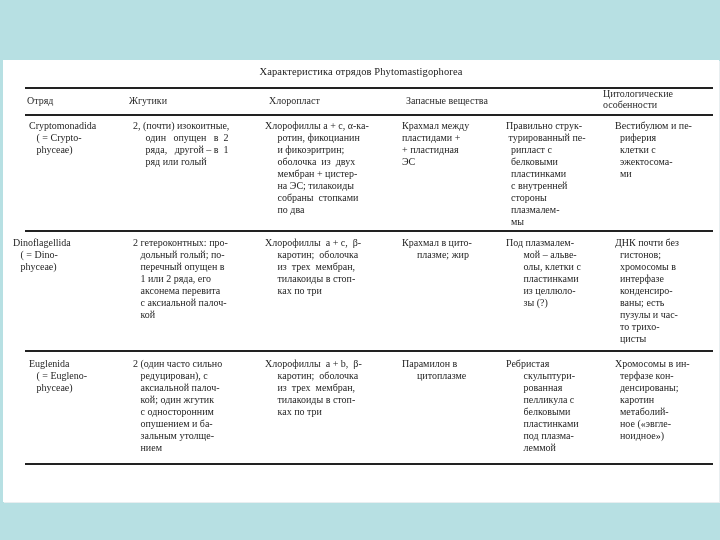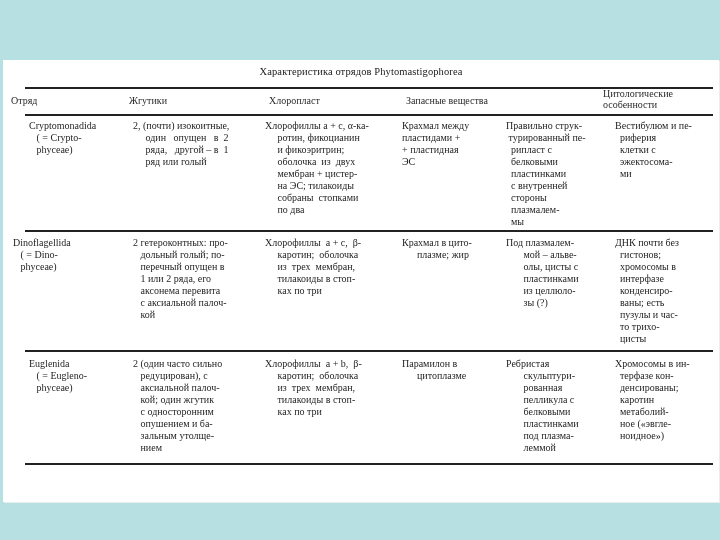--- a/index.html
+++ b/index.html
@@ -28,21 +28,21 @@
   .hdr { font-size: 10px; line-height: 11px; color: #2a2a2a; }
 </style>
 </head>
 <body>
 
 <div class="sheet">
   <div class="title">Характеристика отрядов Phytomastigophorea</div>
 
   <div class="rule thick" style="top:27px"></div>
 
-  <div class="cell hdr" style="left:8px;top:35px">Отряд</div>
+  <div class="cell hdr" style="left:24px;top:35px">Отряд</div>
   <div class="cell hdr" style="left:126px;top:35px">Жгутики</div>
   <div class="cell hdr" style="left:266px;top:35px">Хлоропласт</div>
   <div class="cell hdr" style="left:403px;top:35px">Запасные вещества</div>
   <div class="cell hdr" style="left:600px;top:28px">Цитологические
 особенности</div>
 
   <div class="rule thick" style="top:54px"></div>
 
   <div>
     <div class="cell" style="left:26px;top:60px">Cryptomonadida
@@ -95,21 +95,21 @@
    кой</div>
     <div class="cell" style="left:262px;top:177px">Хлорофиллы  a + c,  β-
      каротин;  оболочка
      из  трех  мембран,
      тилакоиды в стоп-
      ках по три</div>
     <div class="cell" style="left:399px;top:177px">Крахмал в цито-
       плазме; жир</div>
     <div class="cell" style="left:503px;top:177px">Под плазмалем-
        мой – альве-
-       олы, цисты с
+       олы, клетки с
        пластинками
        из целлюло-
        зы (?)</div>
     <div class="cell" style="left:612px;top:177px">ДНК почти без
   гистонов;
   хромосомы в
   интерфазе
   конденсиро-
   ваны; есть
   пузулы и час-

